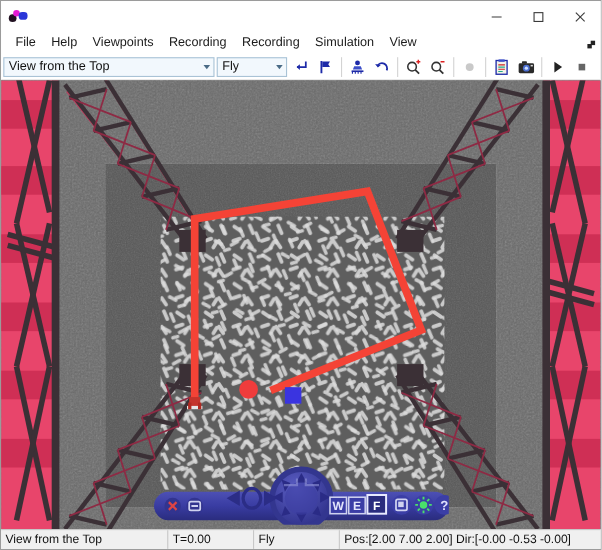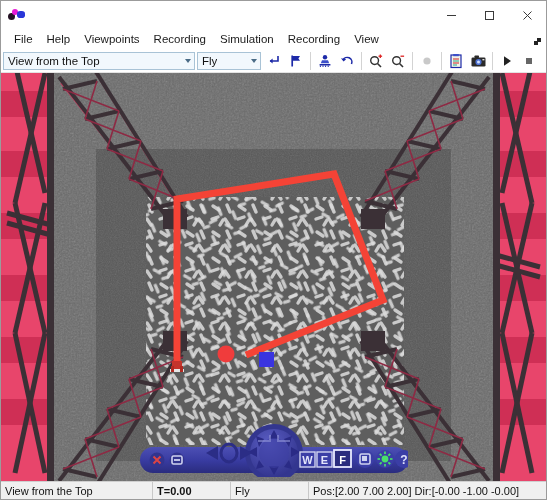--- a/index.html
+++ b/index.html
@@ -80,21 +80,21 @@
 
   
   .statusbar {
     height:18px; flex:0 0 18px; background:#f0f0f0; display:flex;
     align-items:stretch; font-size:11px; color:#111;
     border-top:1px solid #cfcfcf;
   }
   .sbcell { display:flex; align-items:center; padding:0 4px;
       border-right:1px solid #c8c8c8; white-space:nowrap; overflow:hidden; }
   .sb-view { width:152px; }
-  .sb-time { width:78px;font-weight:bold; }
+  .sb-time { width:78px; }
   .sb-mode { width:78px; }
   .sb-pos  { flex:1; border-right:none; }
 </style>
 </head>
 <body>
 
 <div id="app">
 
   <div class="titlebar">
     <div class="app-icon">
@@ -121,22 +121,22 @@
           </svg>
       </div>
     </div>
   </div>
 
   <div class="menubar">
     <div class="menuitem">File</div>
     <div class="menuitem">Help</div>
     <div class="menuitem">Viewpoints</div>
     <div class="menuitem">Recording</div>
+    <div class="menuitem">Recording</div>
     <div class="menuitem">Simulation</div>
-    <div class="menuitem">Recording</div>
     <div class="menuitem">View</div>
     <div class="menu-overflow">
       <svg width="10" height="10" viewBox="0 0 10 10">
         <rect x="4" y="1" width="4" height="4" fill="#222"></rect>
         <rect x="1" y="4" width="4" height="4" fill="#222"></rect>
       </svg>
     </div>
   </div>
 
   <div class="toolbar">
@@ -546,16 +546,16 @@
           <text x="264" y="42.5" font-family="Liberation Sans, sans-serif" font-size="12" font-weight="bold" fill="#dfe1fb" text-anchor="middle">?</text>
         </g>
       </svg>
     </div>
   </div>
 
   <div class="statusbar">
     <div class="sbcell sb-view">View from the Top</div>
     <div class="sbcell sb-time">T=0.00</div>
     <div class="sbcell sb-mode">Fly</div>
-    <div class="sbcell sb-pos">Pos:[2.00 7.00 2.00] Dir:[-0.00 -1.00 -0.00]</div>
+    <div class="sbcell sb-pos">Pos:[2.00 7.00 2.00] Dir:[-0.00 -0.53 -0.00]</div>
   </div>
 
 </div>
 
 </body></html>

